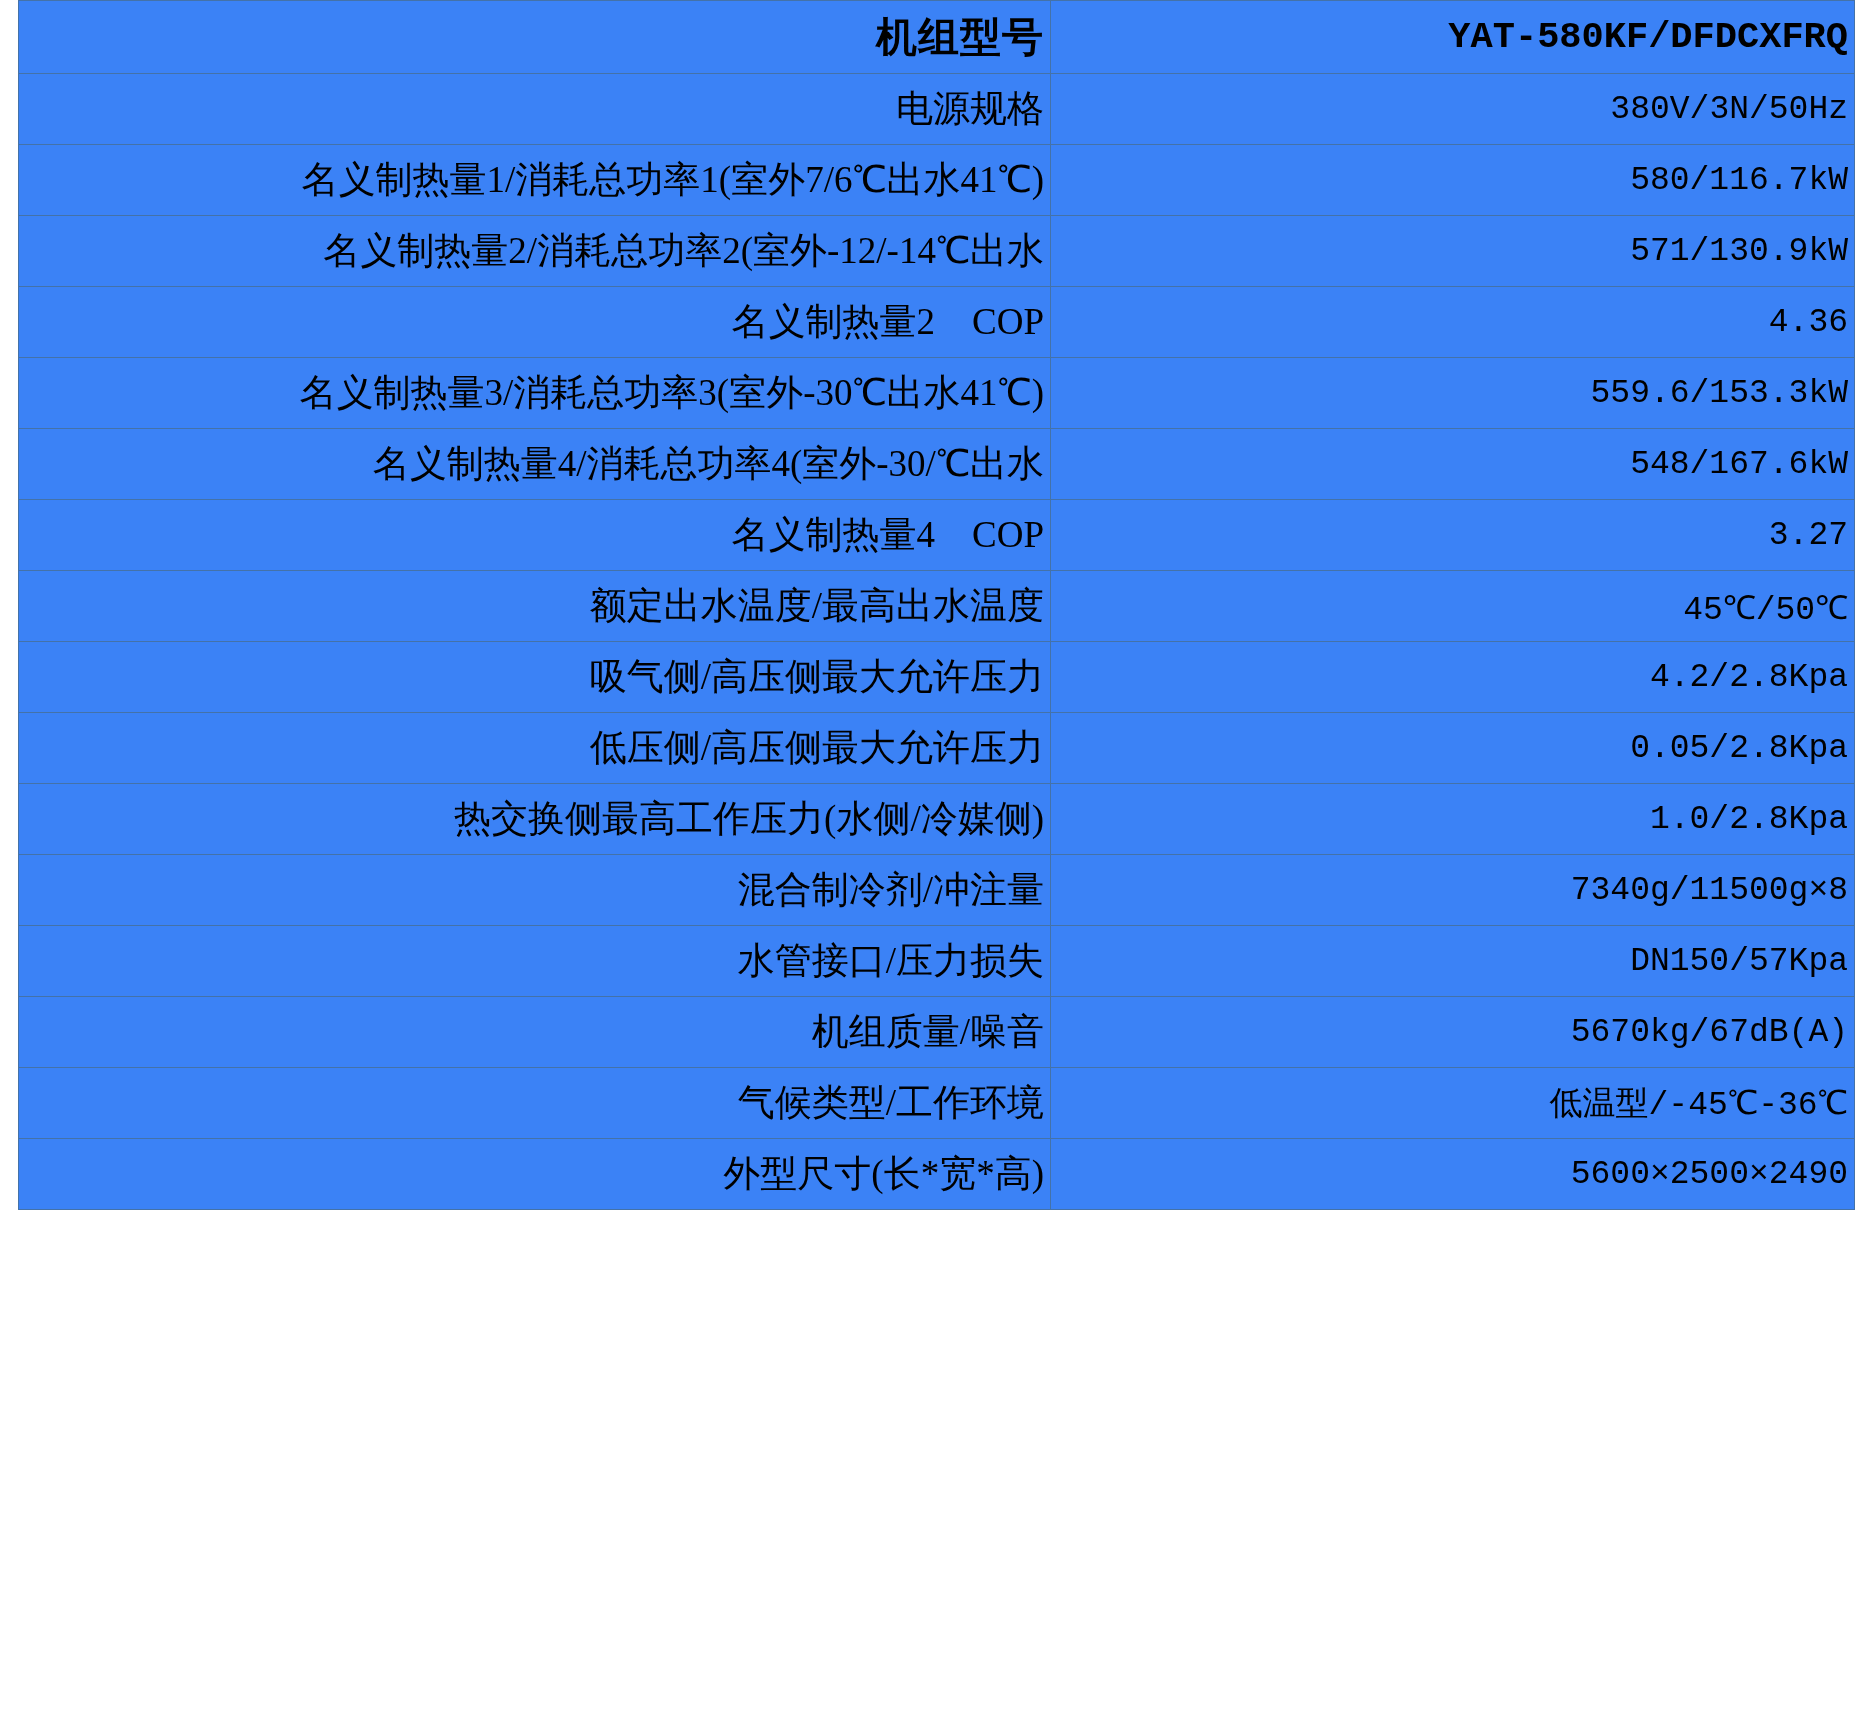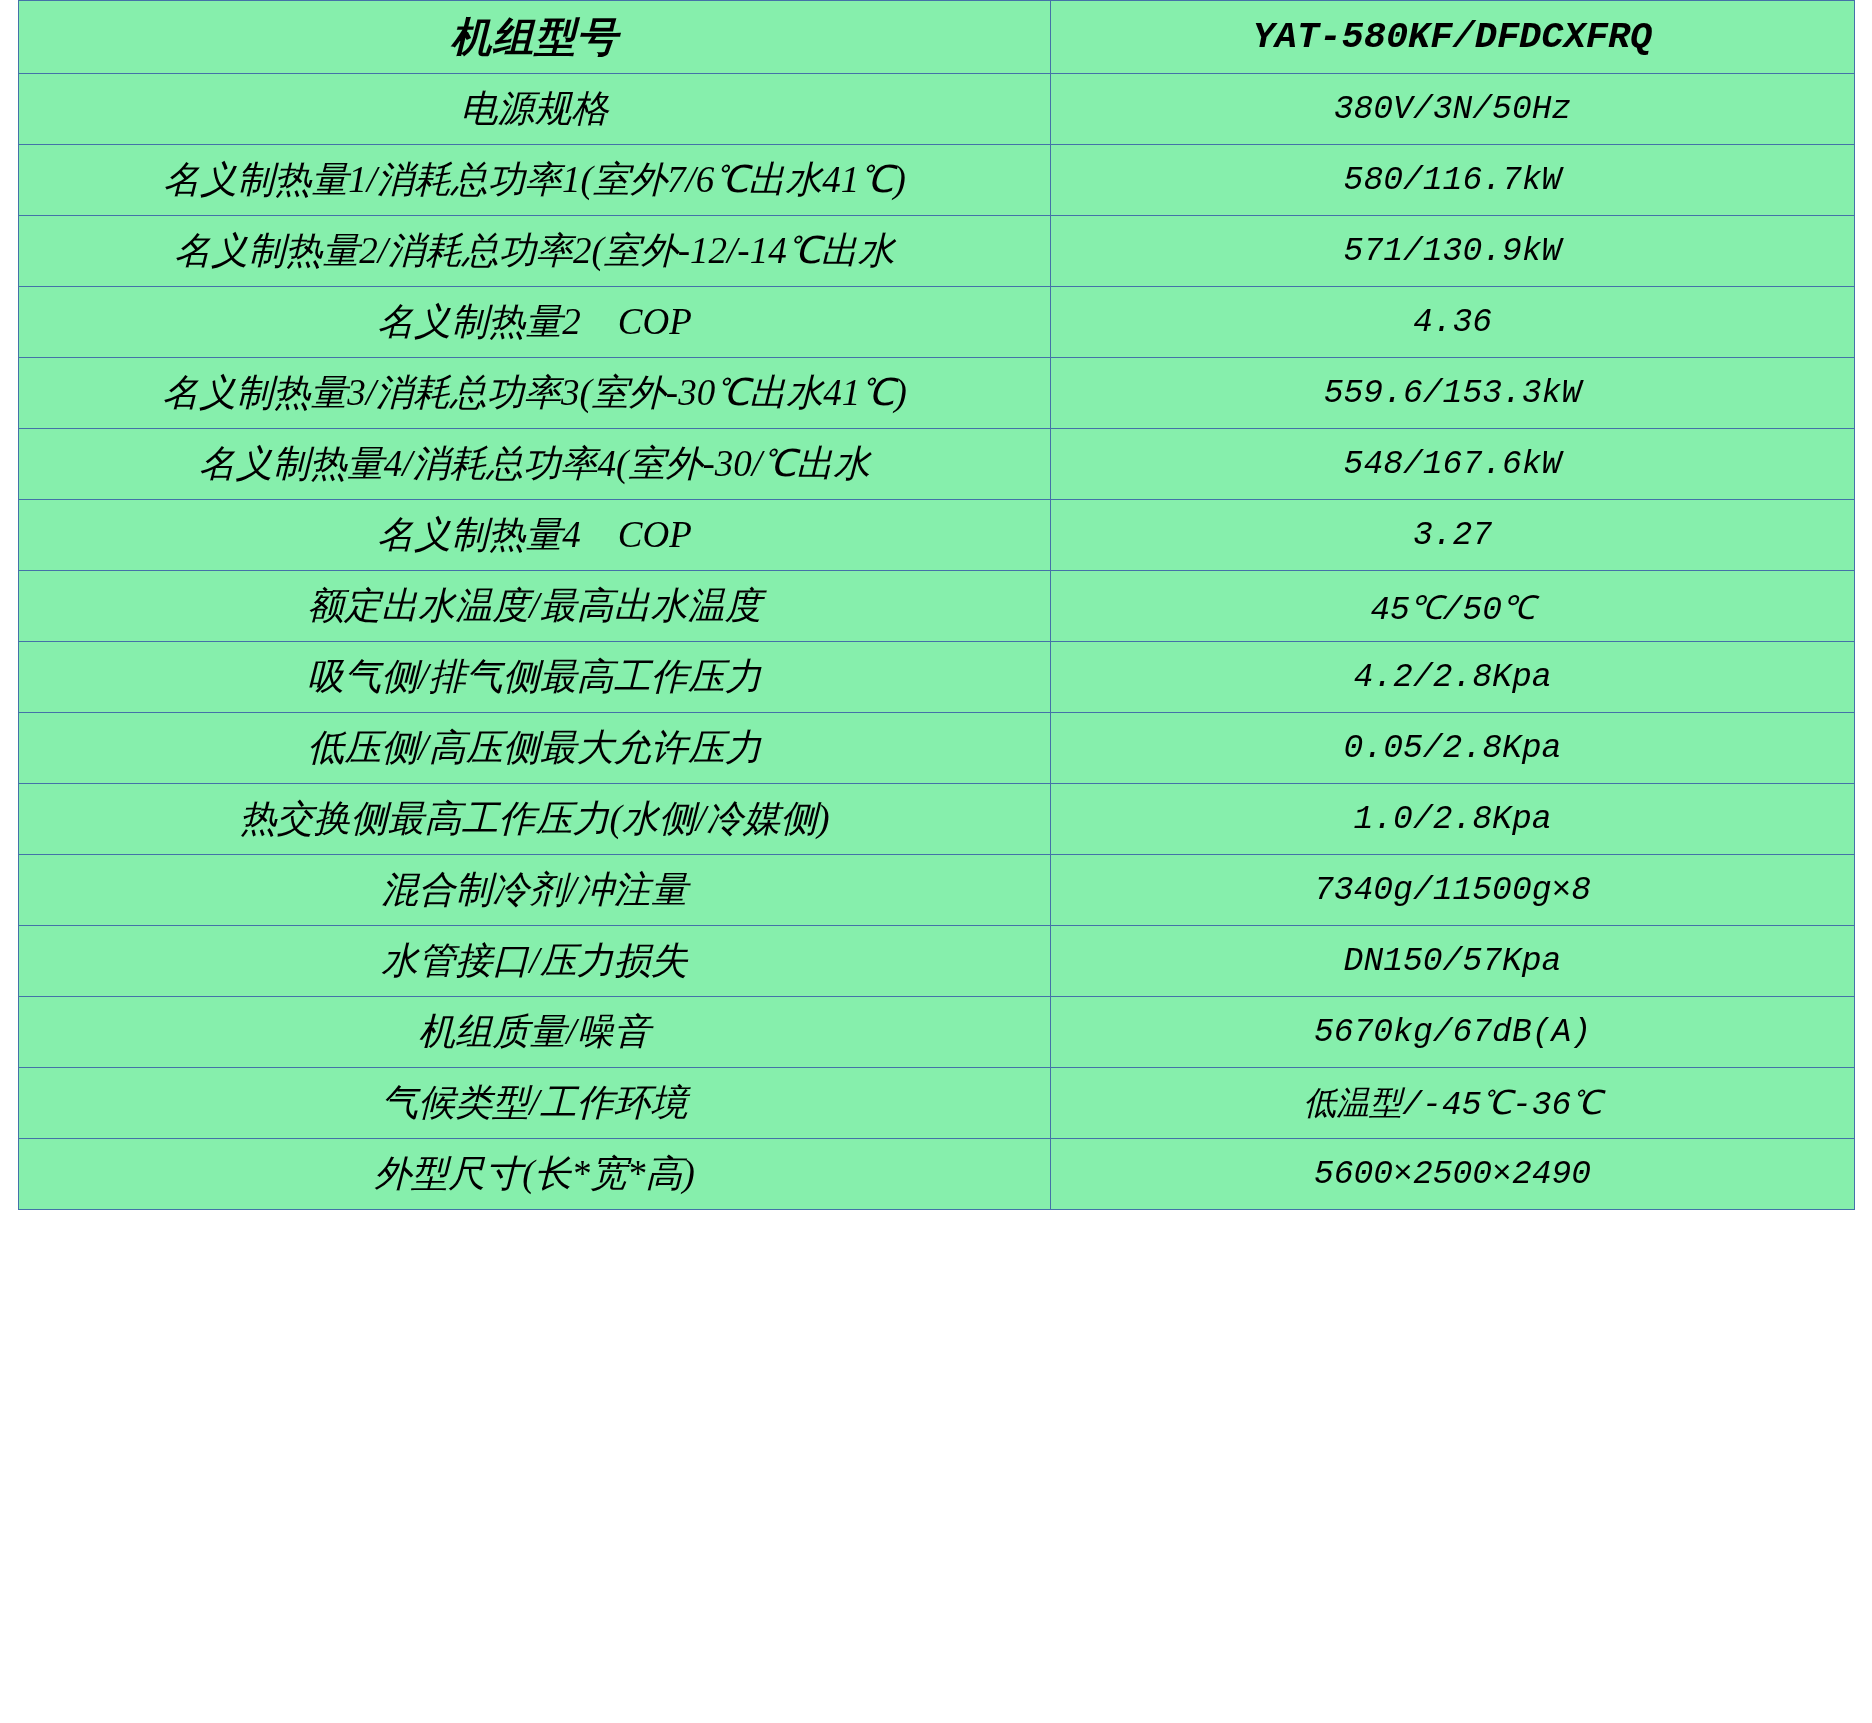--- a/index.html
+++ b/index.html
@@ -21,28 +21,27 @@
     border-collapse: collapse;
     width: 1836px;
     table-layout: fixed;
   }
   table.spec-table col.c-label { width: 1032px; }
   table.spec-table col.c-value { width: 804px; }
 
   table.spec-table th,
   table.spec-table td {
     border: 1px solid #4472a8;
-    background: #86efac;
-    text-align: center;
+    background: #3b82f6;
+    text-align: right;
     vertical-align: middle;
     color: #000000;
     padding: 0 6px;
     overflow: hidden;
     white-space: nowrap;
-    font-style: italic;
   }
   table.spec-table tr.header-row th {
     height: 72px;
     font-size: 41px;
     font-weight: bold;
     letter-spacing: 1px;
   }
   table.spec-table tr.header-row th.model-value {
     font-family: "Liberation Mono", monospace;
     font-size: 37px;
@@ -104,21 +103,21 @@
         </tr>
         <tr>
           <td class="label">名义制热量4　COP</td>
           <td class="value">3.27</td>
         </tr>
         <tr>
           <td class="label">额定出水温度/最高出水温度</td>
           <td class="value">45℃/50℃</td>
         </tr>
         <tr>
-          <td class="label">吸气侧/排气侧最高工作压力</td>
+          <td class="label">吸气侧/高压侧最大允许压力</td>
           <td class="value">4.2/2.8Kpa</td>
         </tr>
         <tr>
           <td class="label">低压侧/高压侧最大允许压力</td>
           <td class="value">0.05/2.8Kpa</td>
         </tr>
         <tr>
           <td class="label">热交换侧最高工作压力(水侧/冷媒侧)</td>
           <td class="value">1.0/2.8Kpa</td>
         </tr>

